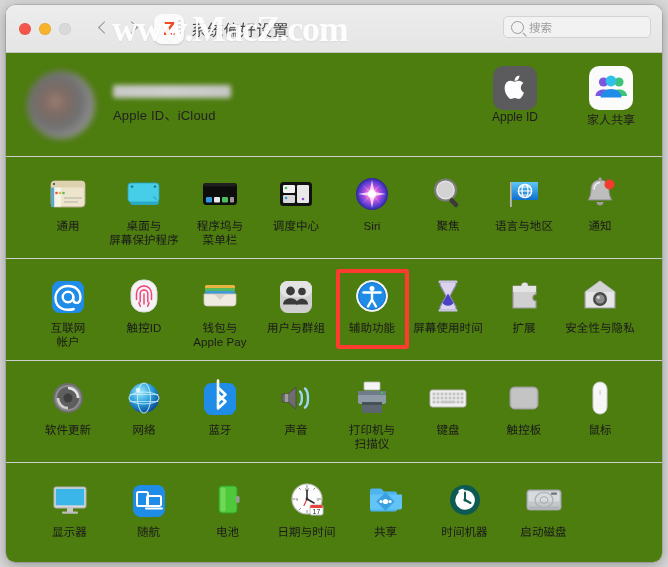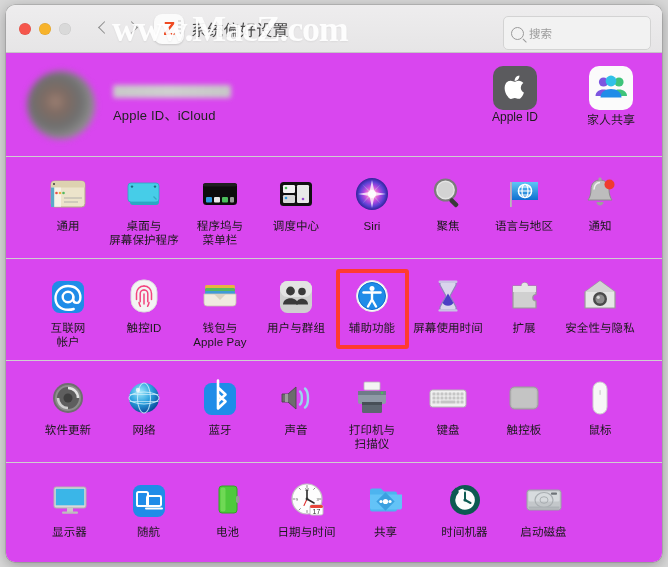--- a/index.html
+++ b/index.html
@@ -67,36 +67,36 @@
     display:flex;align-items:center;pointer-events:none;
   }
   .watermark span{
     font-size:36px;font-weight:bold;color:rgba(255,255,255,.93);
     letter-spacing:-1.2px;line-height:1;
     text-shadow:0 1px 2px rgba(0,0,0,.06);
     font-family:Liberation Serif, serif;
   }
 
   .search{
-    position:absolute;right:11px;top:11px;width:148px;height:34px;
+    position:absolute;right:11px;top:11px;width:148px;height:22px;
     background:#f2f2f2;border:1px solid #d3d3d3;border-radius:5px;
     display:flex;align-items:center;padding:0 7px;box-sizing:border-box;
   }
   .search .mag{
     width:11px;height:11px;border:1.4px solid #9a9a9a;border-radius:50%;
     position:relative;flex:none;margin-right:5px;
   }
   .search .mag::after{
     content:"";position:absolute;right:-4px;bottom:-3px;width:5px;height:1.4px;
     background:#9a9a9a;transform:rotate(45deg);
   }
   .search .ph{font-size:11.5px;color:#9b9b9b;}
 
   
-  .content{height:510px;background:#d946ef;overflow:hidden;}
+  .content{height:510px;background:#4d7c0f;overflow:hidden;}
 
   
   .account{
     height:104px;display:flex;align-items:center;position:relative;
     border-bottom:1px solid #cfcfcf;box-sizing:border-box;
   }
   .avatar{
     margin-left:21px;width:68px;height:68px;border-radius:50%;
     background:radial-gradient(circle at 42% 45%, #9d7f72 0%, #7e6b63 22%, #6f6f6f 46%, #8e8e8e 70%, #b9b9b9 100%);
     filter:blur(3.2px);flex:none;

